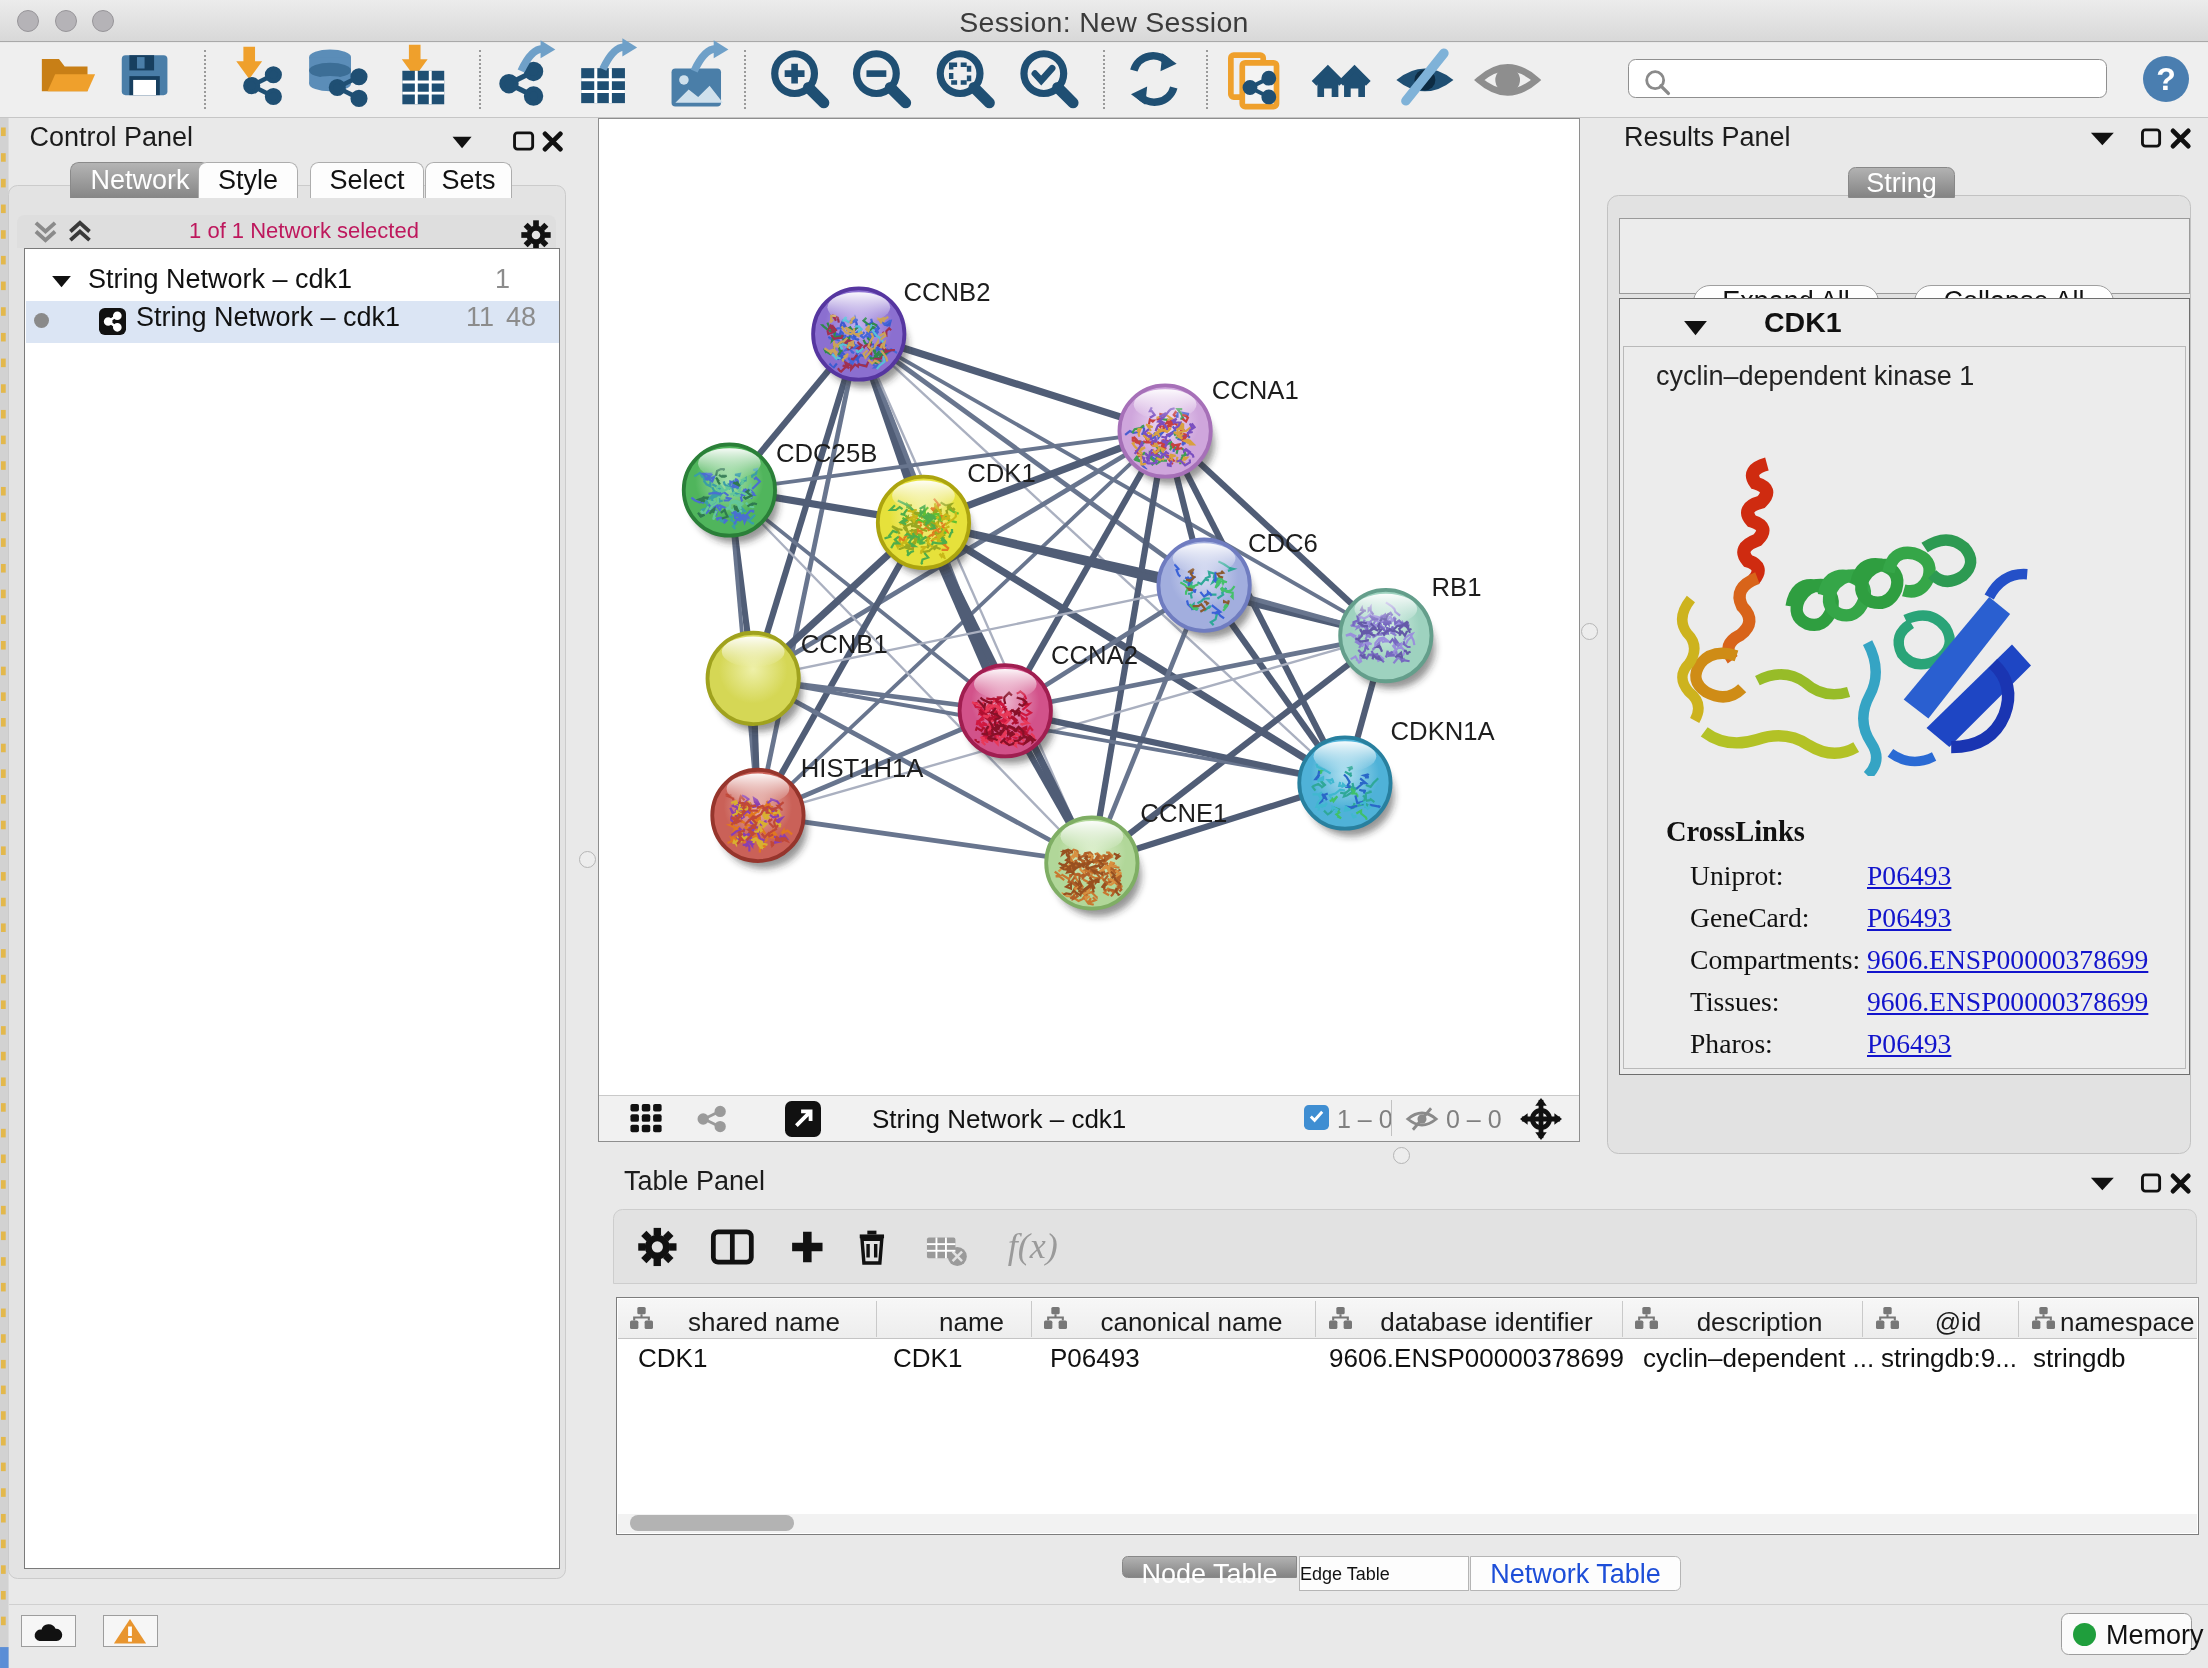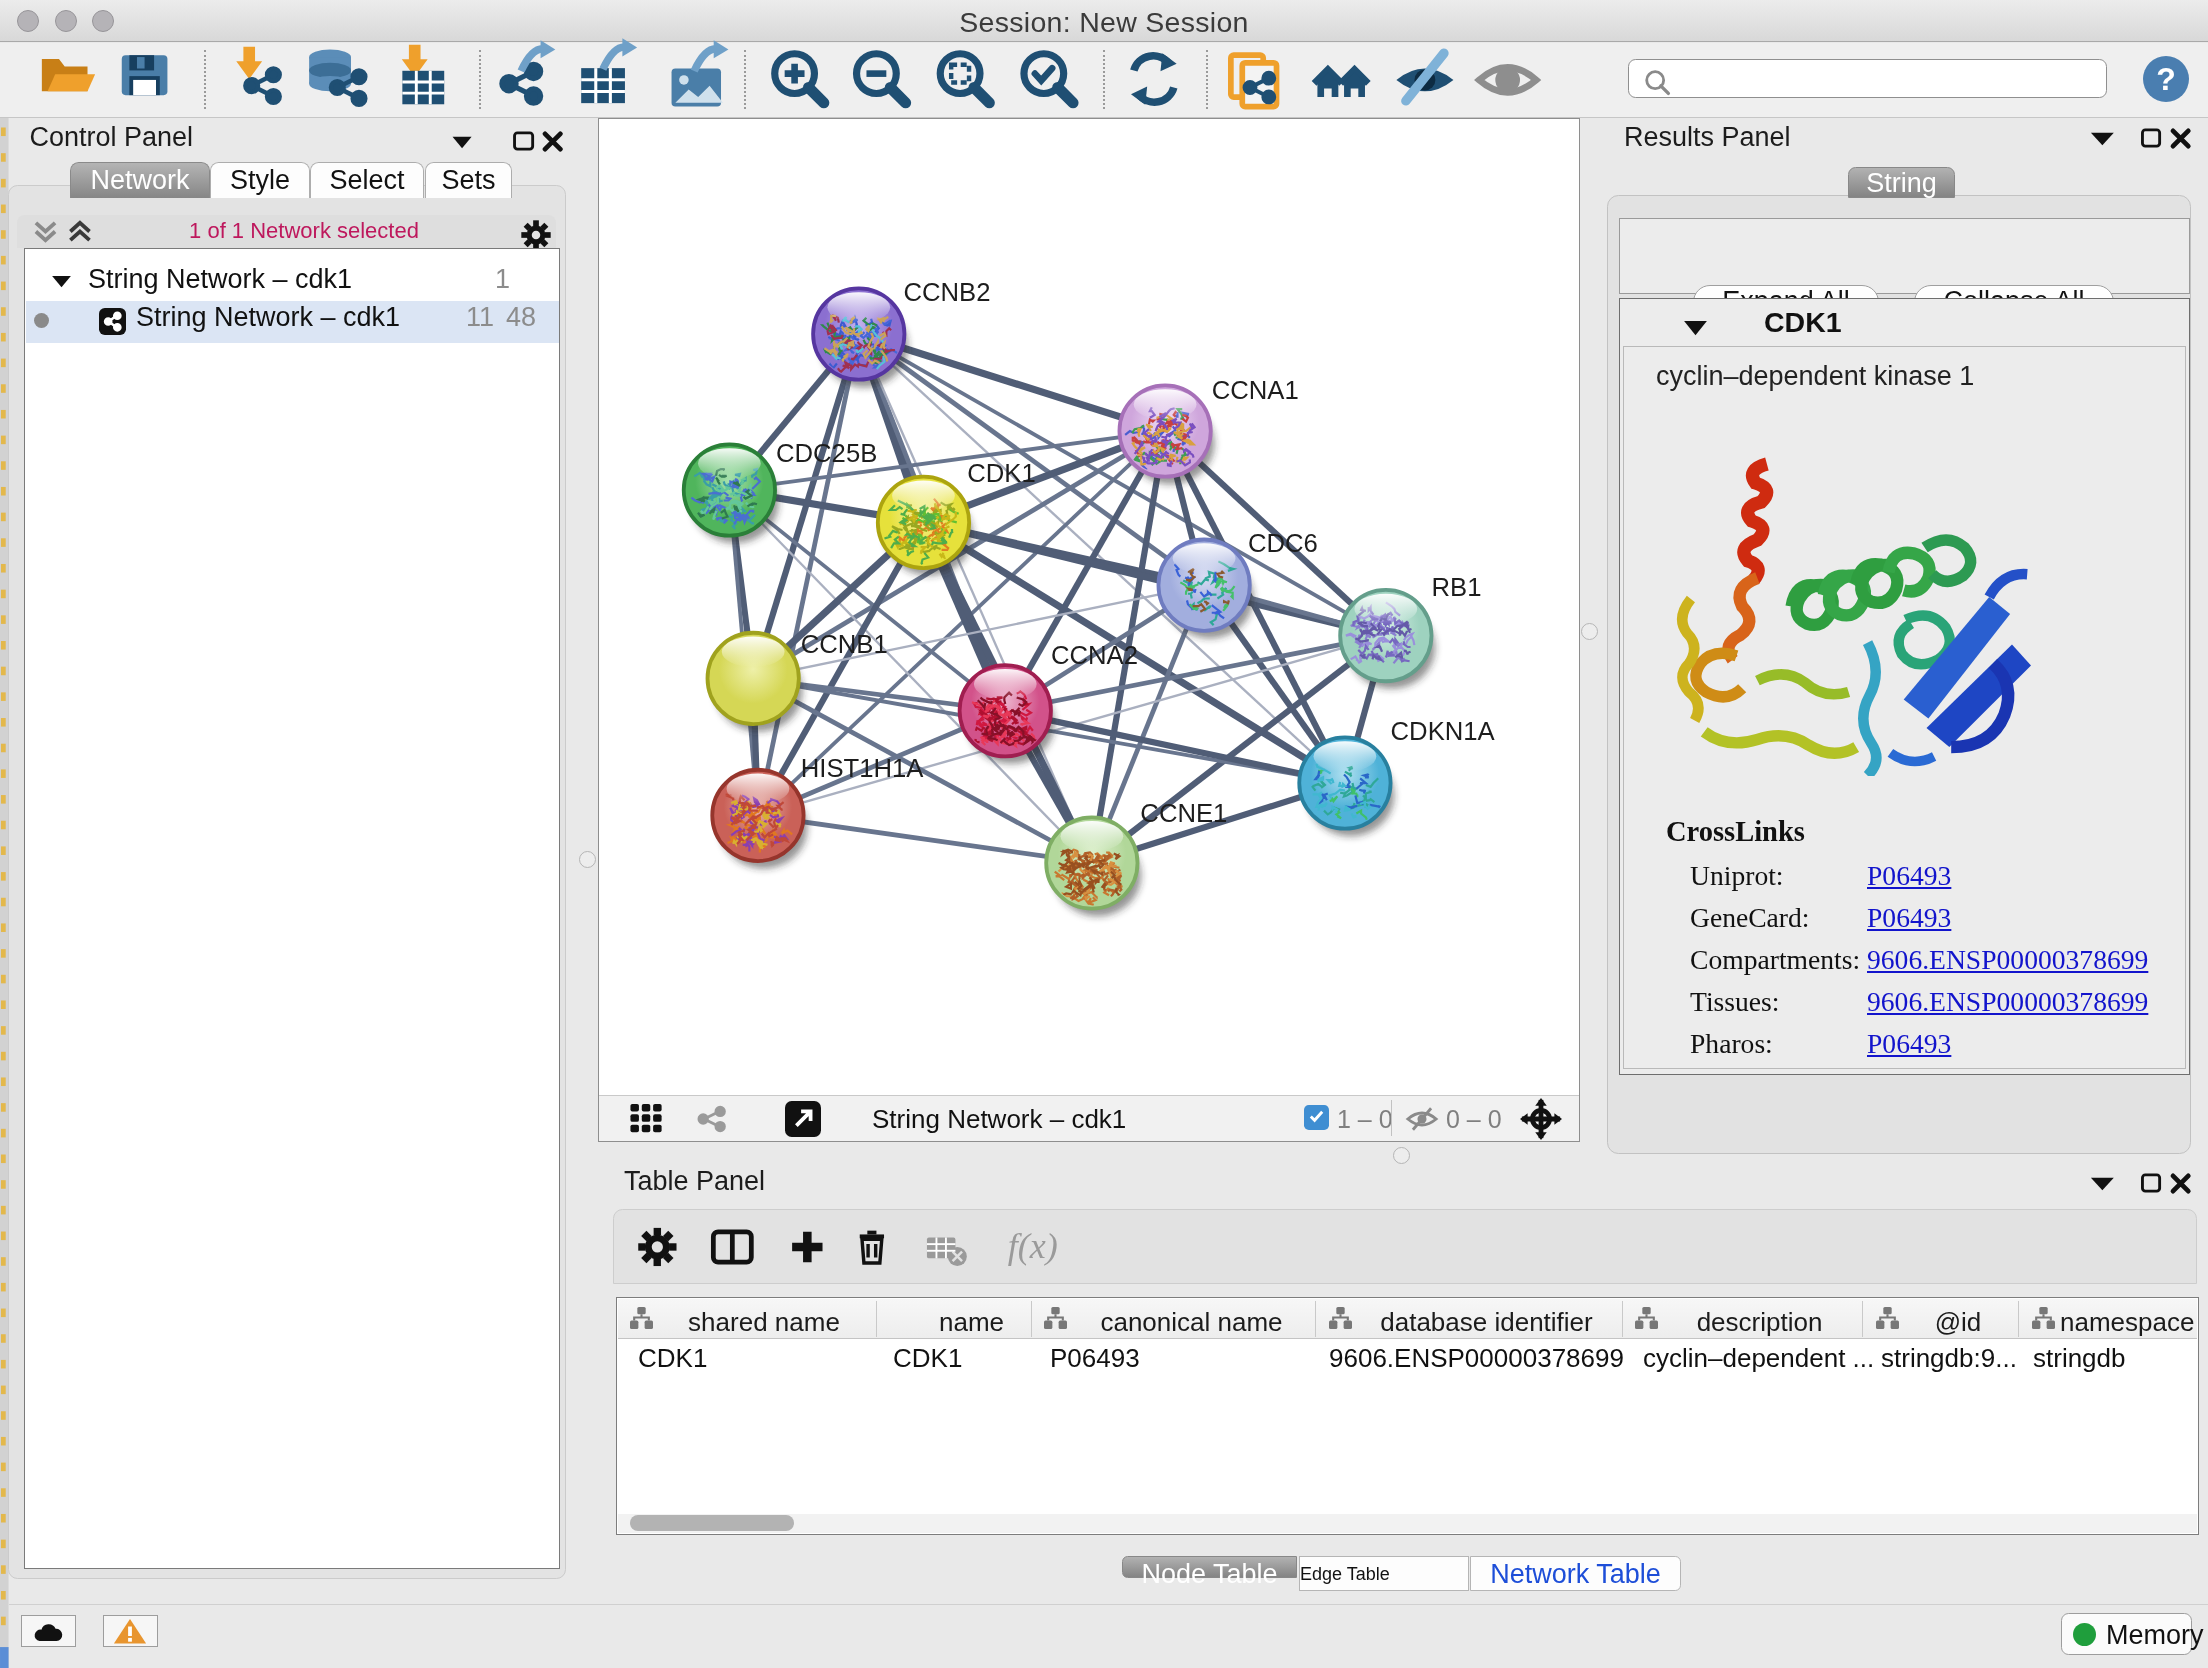--- a/index.html
+++ b/index.html
@@ -208,21 +208,21 @@
     <rect x="0" y="1608" width="9" height="22" fill="#5b8ed6"></rect>
   </svg>
 <div class="abs panel-title" style="left:29.5px;top:122px">Control Panel</div>
 <svg class="abs" style="left:443px;top:131px" width="124" height="21" viewBox="0 0 130 22">
     <path d="M 10 6 l 20 0 l -10 12 z" fill="#111"></path>
     <rect x="75" y="2" width="19" height="17" rx="3" fill="none" stroke="#111" stroke-width="3"></rect>
     <path d="M 107 3 l 16 16 M 123 3 l -16 16" stroke="#111" stroke-width="5" stroke-linecap="round"></path>
   </svg>
 <div class="abs ctrl-outer"></div>
 <div class="tab sel" style="left:70px;width:140px">Network</div>
-<div class="tab " style="left:210px;width:100px">Style</div>
+<div class="tab " style="left:198px;width:100px">Style</div>
 <div class="tab " style="left:310px;width:114px">Select</div>
 <div class="tab " style="left:425px;width:87px">Sets</div>
 <div class="abs minibar"></div>
 <svg class="abs" style="left:34px;top:219px" width="67" height="27" viewBox="0 0 70 28">
     <path d="M 2 4 l 10 9 l 10 -9 M 2 13 l 10 9 l 10 -9" stroke="#8a8a8a" stroke-width="4" fill="none"></path>
     <path d="M 38 13 l 10 -9 l 10 9 M 38 22 l 10 -9 l 10 9" stroke="#3a3a3a" stroke-width="4" fill="none"></path>
   </svg>
 <div class="abs" style="left:114px;top:218px;width:380px;text-align:center;font-size:22px;color:#be185d">1 of 1 Network selected</div>
 <svg class="abs" style="left:518px;top:217px" width="36" height="36" viewBox="0 0 38 38">
     <circle cx="19" cy="19" r="10" fill="#111"></circle>

